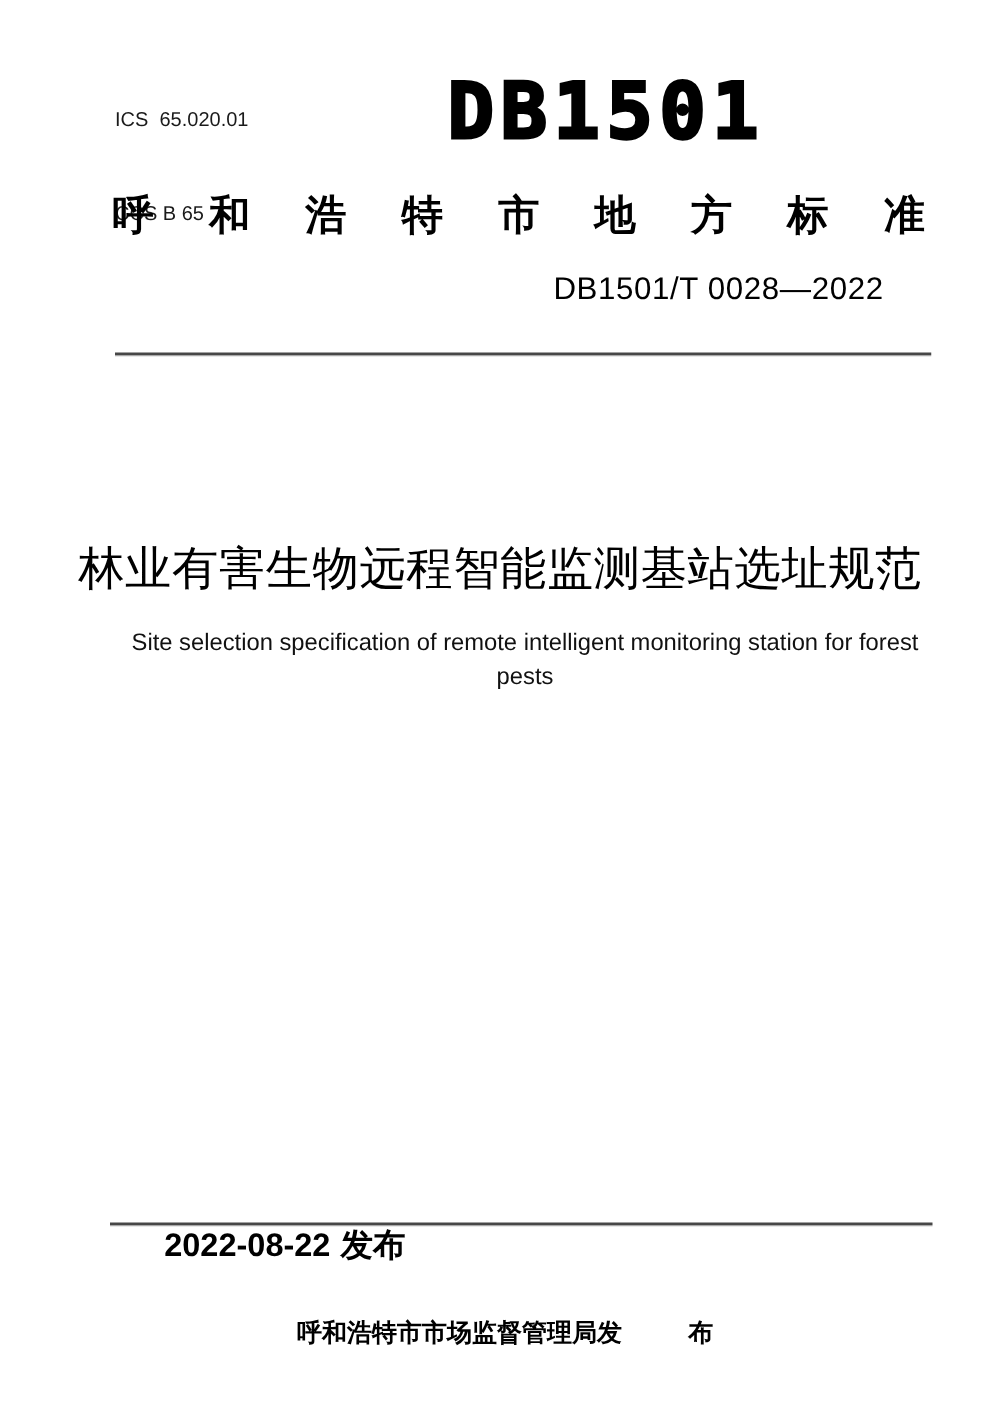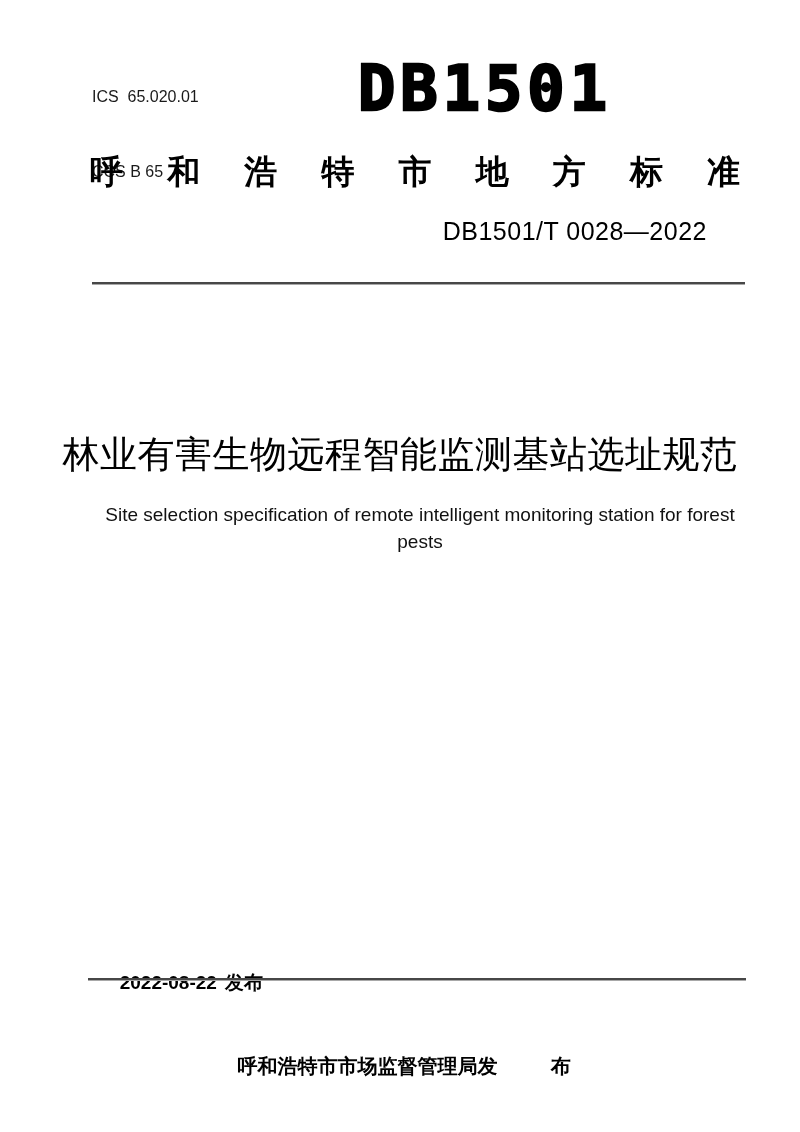--- a/index.html
+++ b/index.html
@@ -93,21 +93,21 @@
     margin-left: 20px;
   }
 
   .dates-row {
     position: absolute;
     top: 948px;
     left: 88px;
     width: 658px;
     display: flex;
     justify-content: space-between;
-    font-size: 19px;
+    font-size: 26px;
     font-weight: bold;
   }
   .date-item { white-space: pre; }
   .date-label { margin-left: 8px; }
 
   .publisher-row {
     position: absolute;
     top: 1030px;
     left: 0;
     width: 800px;

